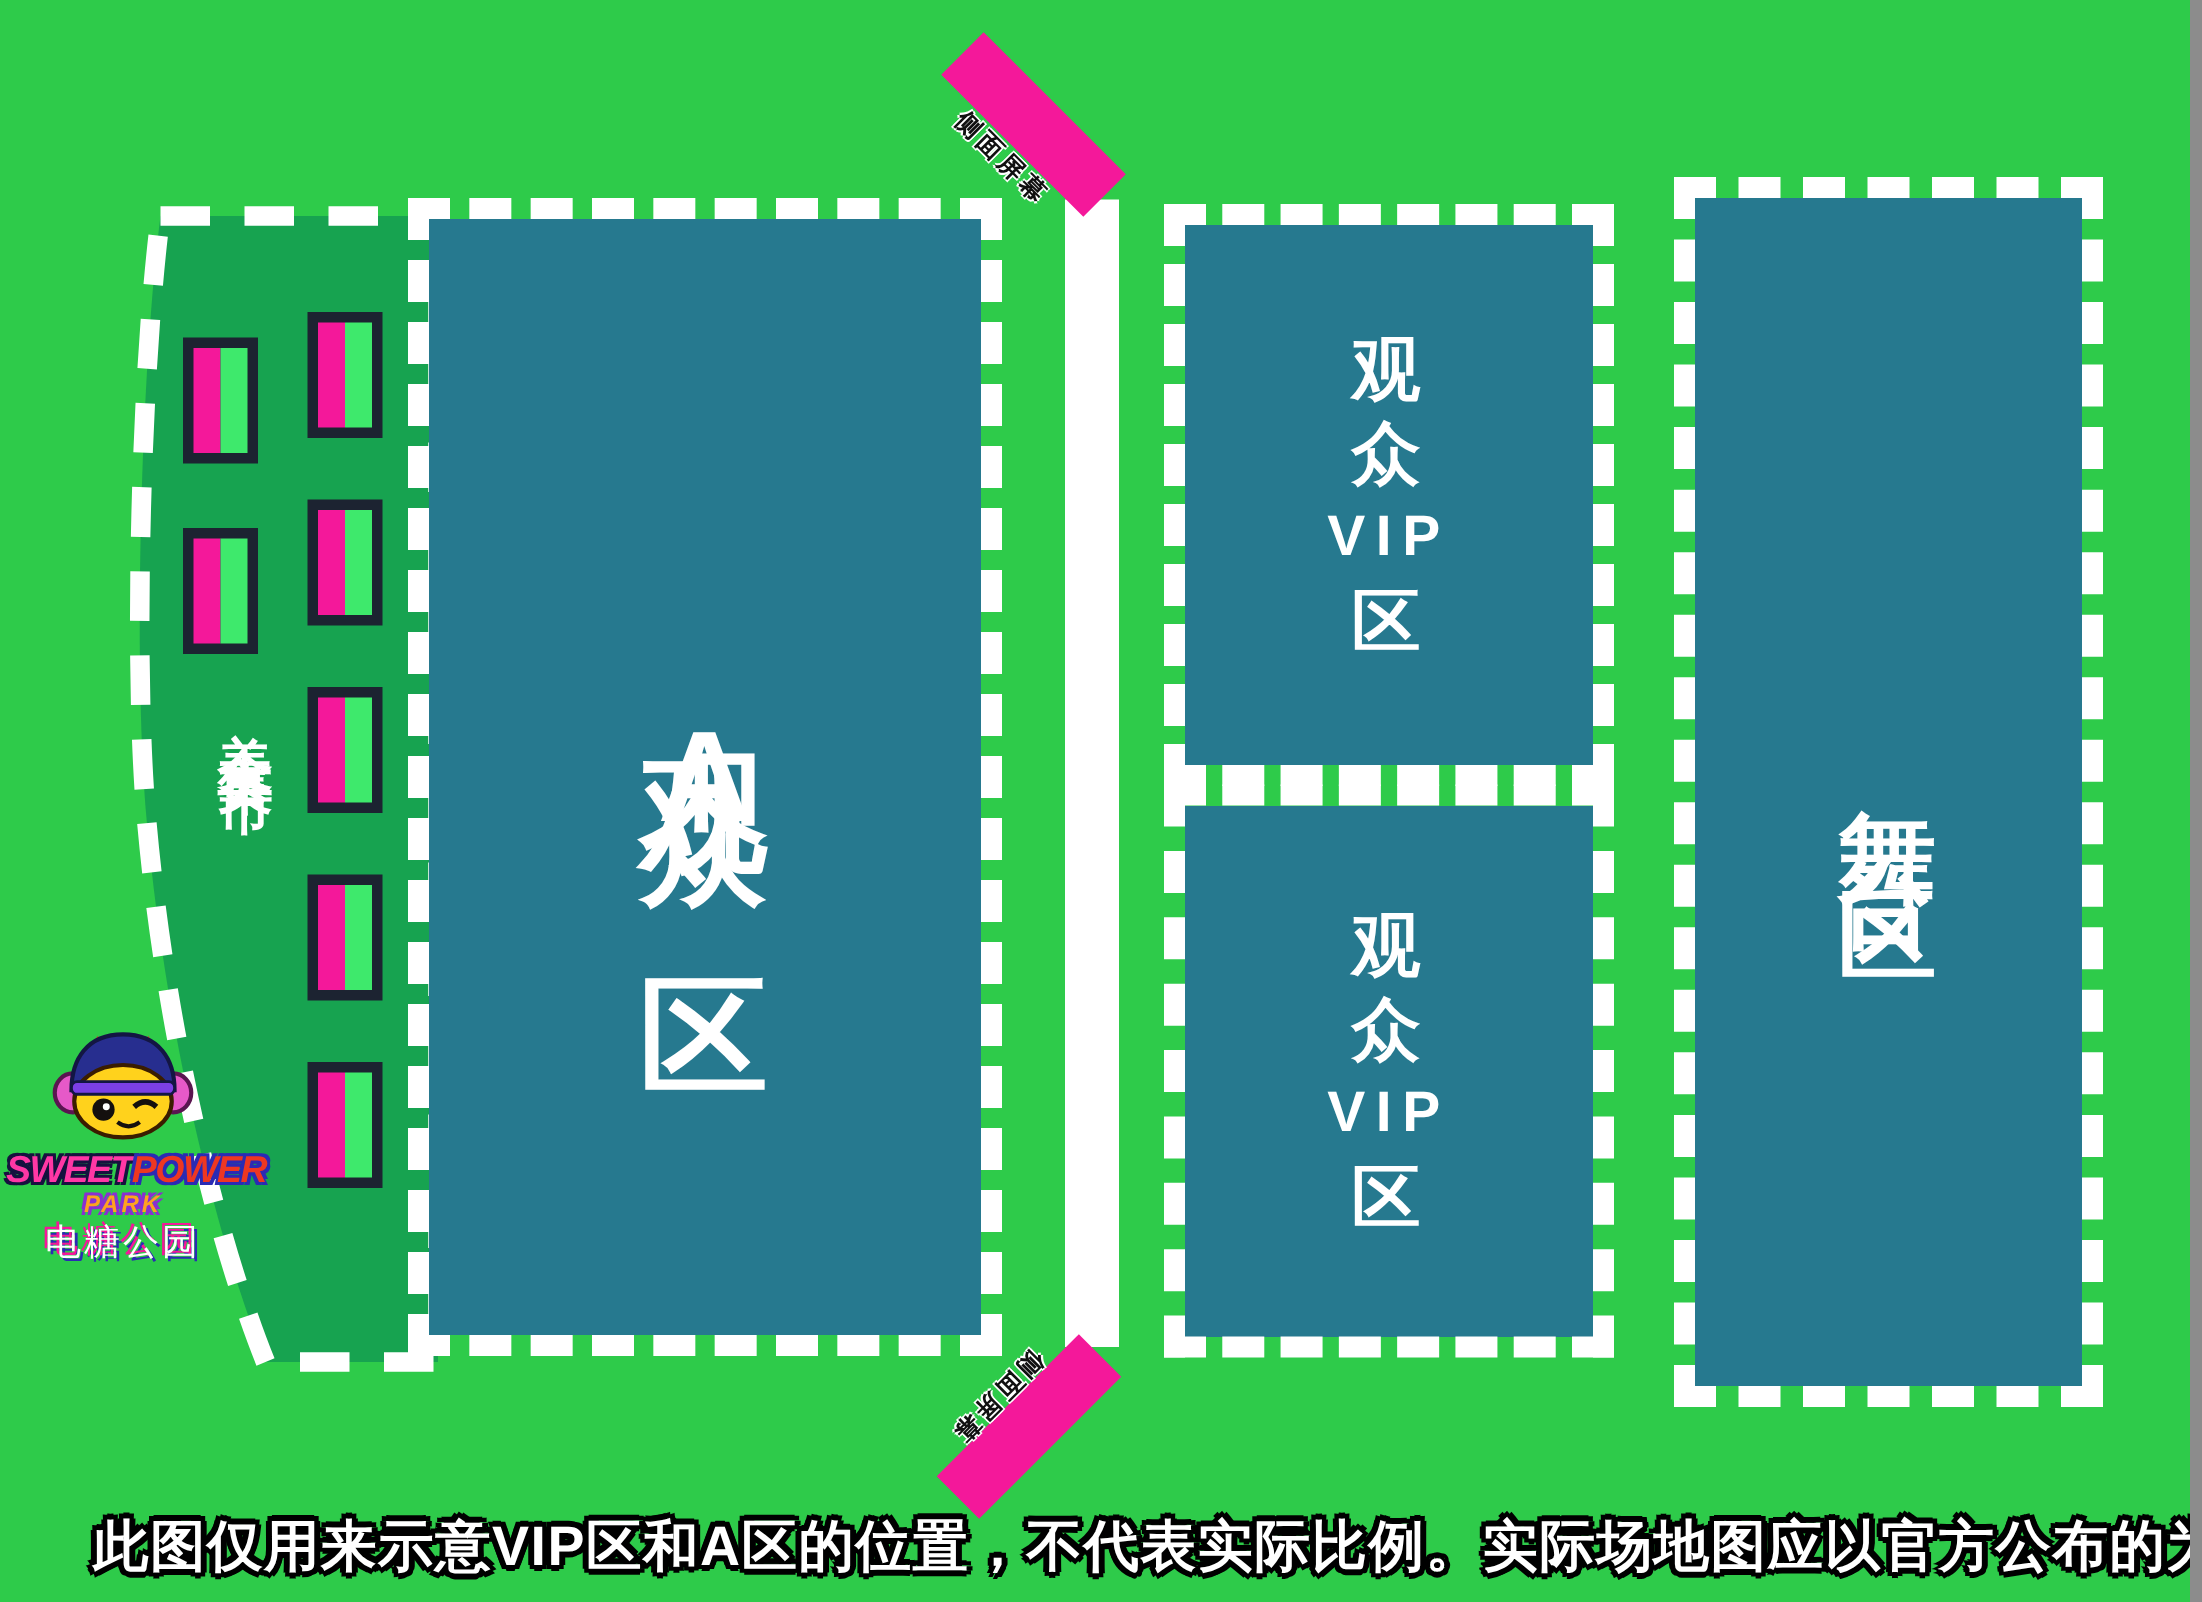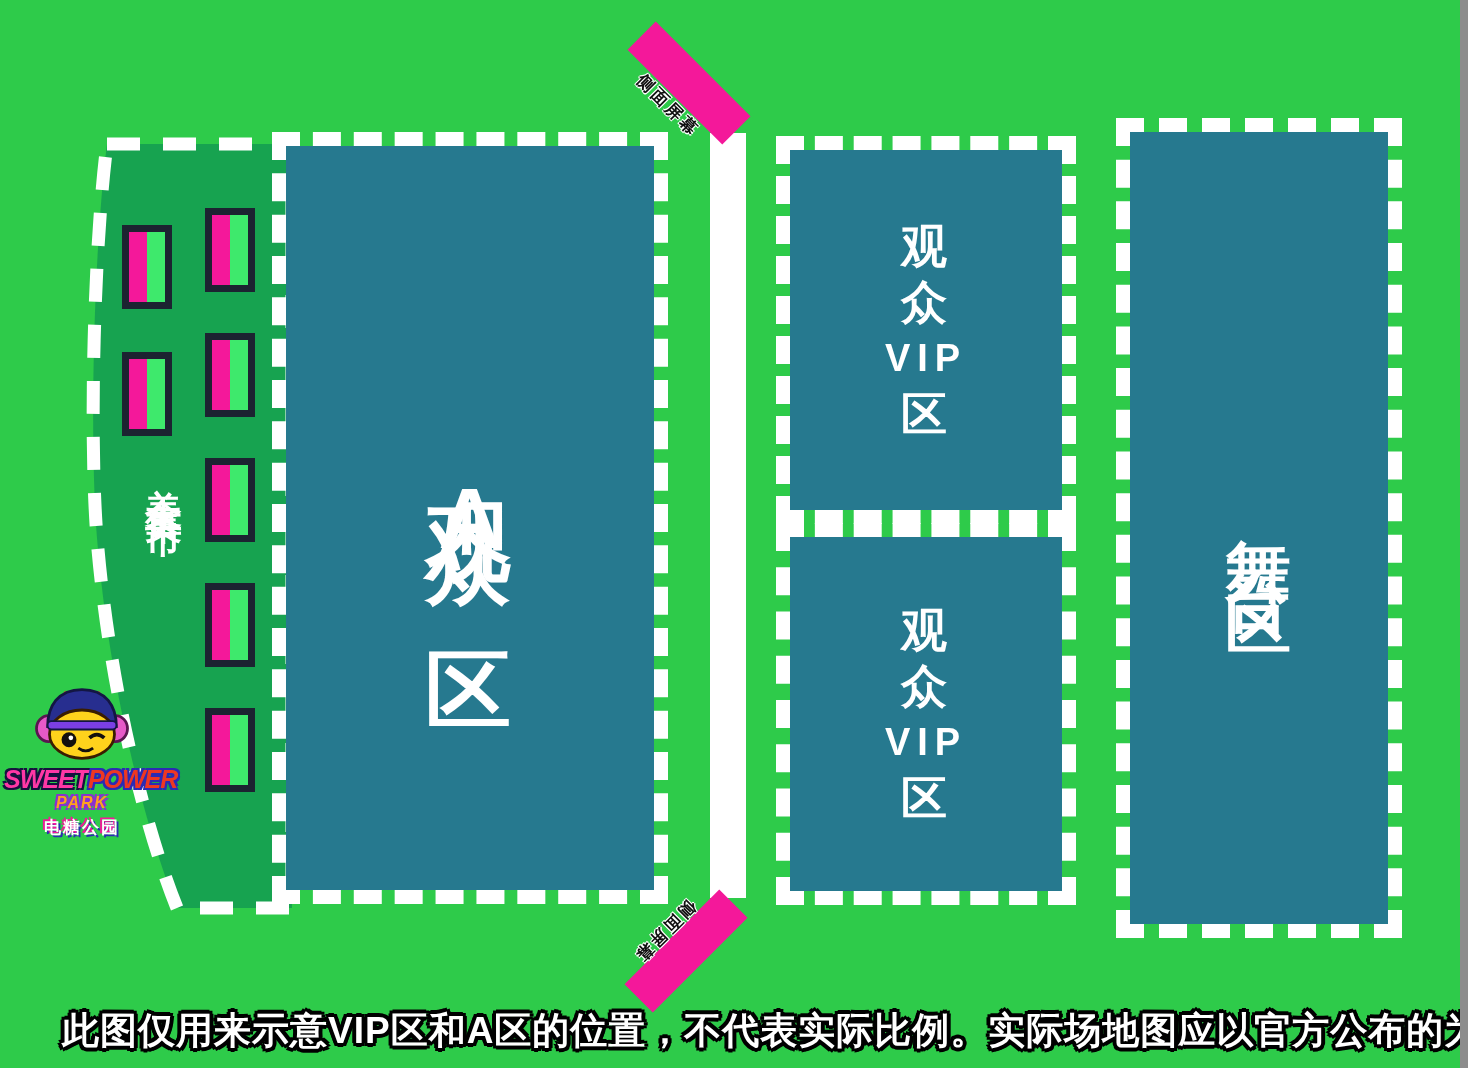--- a/index.html
+++ b/index.html
@@ -60,21 +60,21 @@
       0 -4px 0 #000, 0 4px 0 #000, -4px 0 0 #000, 4px 0 0 #000;
   }
 
   
   .logo { position:absolute; left:4px; top:684px; width:156px; text-align:center; }
   .logo-row { line-height:26px; font-style:italic; font-weight:bold; font-size:25px; letter-spacing:-1px; }
   .logo-sweet { color:#ff37a5; text-shadow:-2px -2px 0 #16123f, 2px -2px 0 #16123f, -2px 2px 0 #16123f, 2px 2px 0 #16123f; }
   .logo-power { color:#ee3722; text-shadow:-2px -2px 0 #2b2bb4, 2px -2px 0 #2b2bb4, -2px 2px 0 #2b2bb4, 2px 2px 0 #2b2bb4; }
   .logo-park  { font-style:italic; font-weight:bold; font-size:16px; line-height:22px; color:#ffa21f;
                 text-shadow:-2px -2px 0 #8a2fd1, 2px -2px 0 #8a2fd1, -2px 2px 0 #8a2fd1, 2px 2px 0 #8a2fd1; letter-spacing:2px; }
-  .logo-cn    { font-weight:bold; font-size:17px; line-height:28px; color:#ffffff;
+  .logo-cn    { font-weight:normal; font-size:24px; line-height:28px; color:#ffffff;
                 text-shadow:-2px -2px 0 #f4189a, 2px 2px 0 #2b2bb4; letter-spacing:2px; }
 
   
   .scroll-strip { position:absolute; right:0; top:0; width:8px; height:1068px; background:#8c8c8c; }
 </style>
 </head>
 <body>
 
 <div class="canvas">
 

